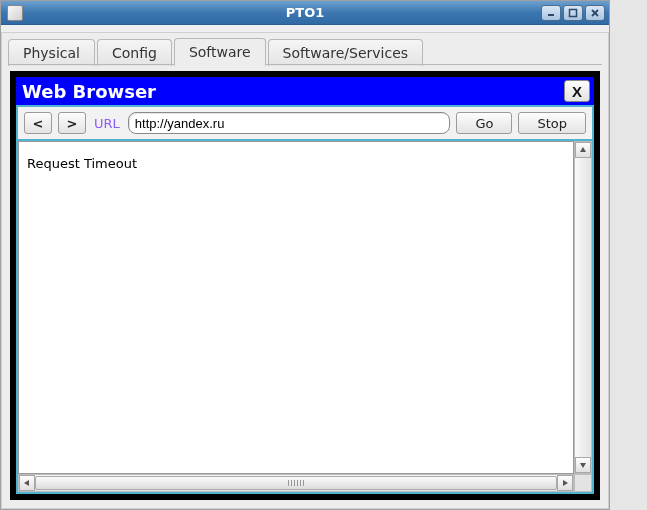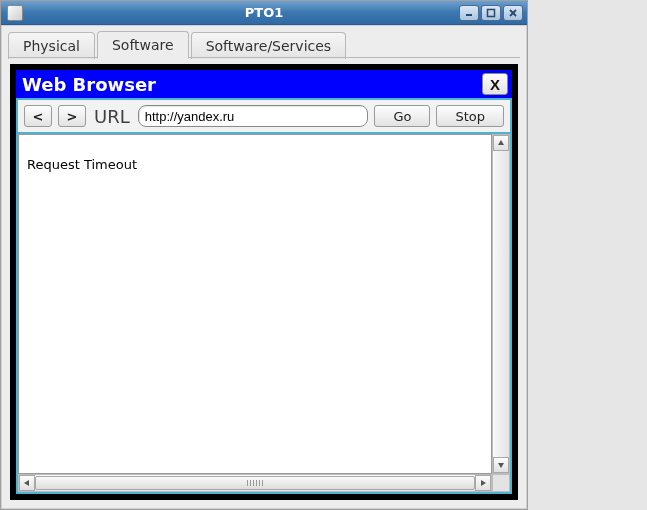--- a/index.html
+++ b/index.html
@@ -7,26 +7,27 @@
     margin: 0;
     padding: 0;
     width: 647px;
     height: 510px;
     font-family: "DejaVu Sans", Arial, sans-serif;
     font-size: 13px;
     background: #e6e6e6;
     overflow: hidden;
   }
   .window {
-    width: 528px;
+    width: 610px;
     height: 510px;
     background: #eeeeee;
     border: 1px solid #a0a0a0;
     display: flex;
     flex-direction: column;
+    gap: 7px;
   }
   
   .titlebar {
     height: 24px;
     background: linear-gradient(to bottom, #6ca0cf 0%, #3d77b0 50%, #2f6aa5 100%);
     display: flex;
     align-items: center;
     color: #ffffff;
     font-weight: bold;
     position: relative;
@@ -161,22 +162,22 @@
     display: flex;
     align-items: center;
     justify-content: center;
     cursor: pointer;
     font-size: 13px;
     color: #222;
   }
   .nav-btn { width: 28px; font-weight: bold; }
   .tb-btn { padding: 0 18px; }
   .url-label {
-    font-size: 18px;
-    color: #404040;
+    font-size: 13px;
+    color: #8b5cf6;
     padding: 0 2px;
   }
   .url-input {
     flex: 1;
     height: 22px;
     border: 1px solid #8a8a8a;
     background: #ffffff;
     padding: 0 6px;
     font-size: 13px;
     outline: none;
@@ -189,21 +190,21 @@
     margin: 0 2px 2px 2px;
     display: grid;
     grid-template-columns: 1fr 18px;
     grid-template-rows: 1fr 18px;
     background: #f2f2f2;
   }
   .viewport {
     grid-column: 1; grid-row: 1;
     background: #ffffff;
     border: 1px solid #9a9a9a;
-    padding: 22px 8px;
+    padding: 14px 8px;
     font-size: 13px;
     color: #000;
     overflow: hidden;
   }
   .vscroll {
     grid-column: 2; grid-row: 1;
     background: linear-gradient(to right,#f9f9f9,#e3e3e3);
     border: 1px solid #bcbcbc;
     position: relative;
     display: flex;
@@ -275,20 +276,21 @@
             <line x1="8" y1="2" x2="2" y2="8" stroke="#2b4a6a" stroke-width="1.8"></line>
           </svg>
       </div>
     </div>
   </div>
 
   <div class="body-area">
 
     <div class="tabs">
       <div class="tab">Physical</div>
+      <div class="tab">Config</div>
       <div class="tab selected">Software</div>
       <div class="tab">Software/Services</div>
     </div>
 
     <div class="tab-content">
 
       <div class="panel-header">
         <span>Web Browser</span>
         <div class="close-panel">X</div>
       </div>

